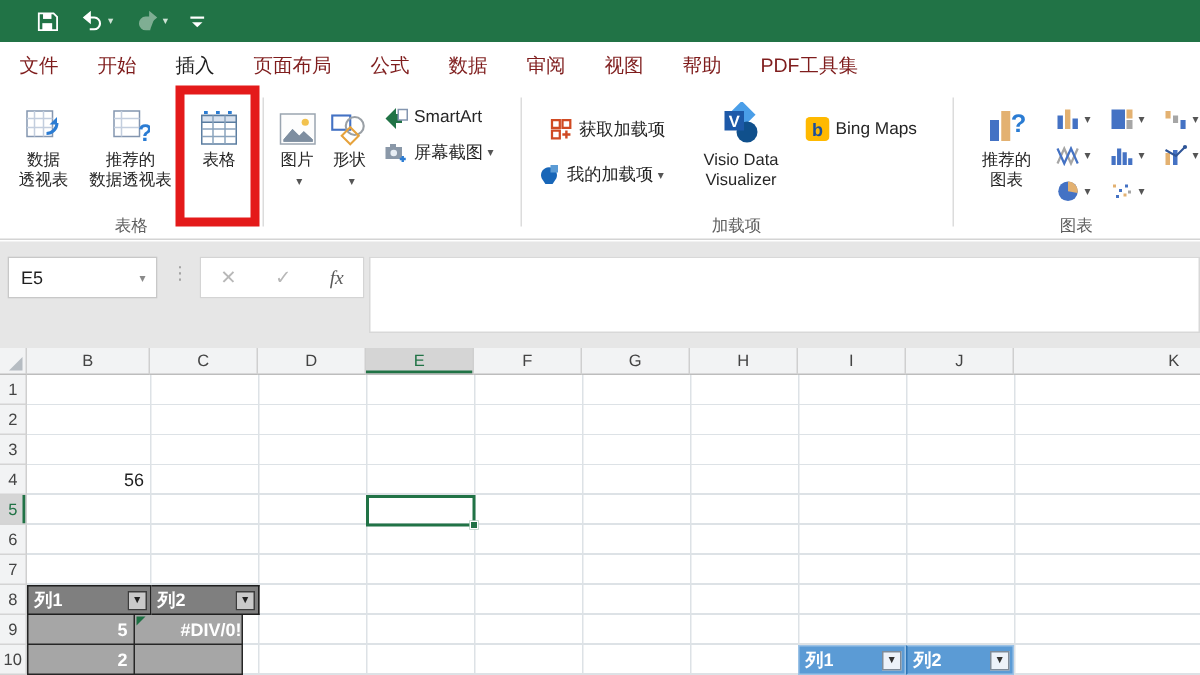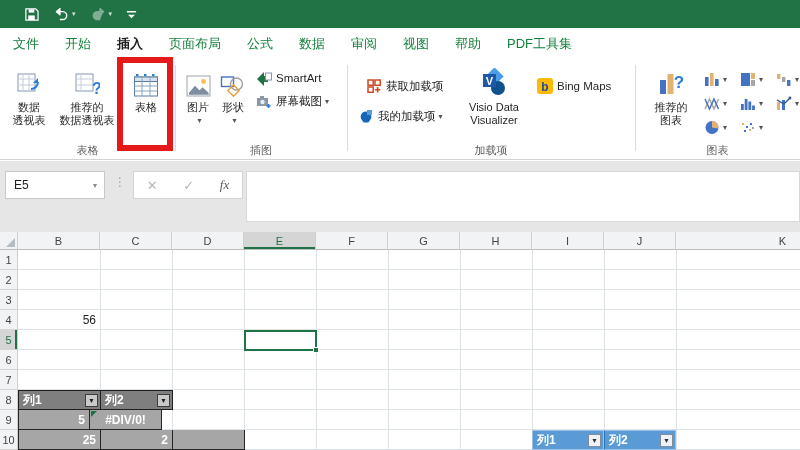--- a/index.html
+++ b/index.html
@@ -8,22 +8,22 @@
   .abs { position:absolute; }
 
   
   #titlebar { left:0; top:0; width:800px; height:28px; background:#217346; display:flex; align-items:center; }
   .qat-btn { display:flex; align-items:center; justify-content:center; height:24px; margin-left:14px; }
   .qat-chev { color:#cfe3d6; font-size:7px; margin-left:2px; }
   .qat-disabled svg path { stroke:#7fae93; fill:#7fae93; }
 
   
   #tabrow { left:0; top:28px; width:800px; height:32px; background:#fff; display:flex; align-items:center; }
-  .tab { font-size:13px; color:#15803d; padding:0 13px; cursor:default; white-space:nowrap; }
-  .tab.active { font-weight:bold; color:#1e1e1e; }
+  .tab { font-size:13px; color:#7f1d1d; padding:0 13px; cursor:default; white-space:nowrap; }
+  .tab.active { font-weight:normal; color:#1e1e1e; }
   #assistant { display:flex; align-items:center; margin-left:28px; }
   #assistant span { font-size:13px; color:#444; margin-left:6px; }
 
   
   #ribbon { left:0; top:60px; width:800px; height:100px; background:#fff; border-bottom:1px solid #d4d4d4; }
   .gsep { position:absolute; top:5px; height:86px; width:1px; background:#dcdcdc; }
   .glabel { position:absolute; top:83px; height:15px; font-size:11px; color:#5e5e5e; text-align:center; }
   .bigbtn { position:absolute; top:4px; height:84px; display:flex; flex-direction:column; align-items:center; justify-content:flex-start; font-size:11px; color:#262626; text-align:center; line-height:13px; }
   .bigbtn .ic { height:32px; display:flex; align-items:flex-end; justify-content:center; margin-top:2px; margin-bottom:3px; }
   .rowbtn { position:absolute; display:flex; align-items:center; font-size:11.5px; color:#262626; white-space:nowrap; }
@@ -202,21 +202,20 @@
       <svg width="16" height="14" viewBox="0 0 16 14">
           <rect x="1" y="3" width="11" height="8" fill="#8a98a8"></rect>
           <rect x="4" y="1" width="4" height="2.5" fill="#8a98a8"></rect>
           <circle cx="6.5" cy="7" r="2.2" fill="#e8eef4"></circle>
           <path d="M12.5 9 v4 M10.5 11 h4" stroke="#2b7cd3" stroke-width="1.6"></path>
         </svg>
     </span>
     <span>屏幕截图</span>
     <span class="chev">▾</span>
   </div>
-  <div class="glabel" style="left:175px;width:172px">插图</div>
 
   <div class="rowbtn" style="left:366px;top:18px">
     <span class="ic">
       <svg width="16" height="16" viewBox="0 0 16 16">
           <path d="M2 2 h5.2 v5.2 H2 Z M2 9 h5.2 v5.2 H2 Z M9 2 h5.2 v5.2 H9 Z" fill="none" stroke="#d04a23" stroke-width="1.5"></path>
           <path d="M11.6 9 v5.4 M8.9 11.7 h5.4" stroke="#d04a23" stroke-width="1.6"></path>
         </svg>
     </span>
     <span>获取加载项</span>
   </div>
@@ -402,27 +401,26 @@
           <span>列1</span>
           <span class="fbtn">▼</span>
         </div>
         <div class="gt-h" style="width:72px">
           <span>列2</span>
           <span class="fbtn">▼</span>
         </div>
       </div>
       <div class="gt-row">
         <div class="gt-c" style="width:72px">5</div>
-        <div class="gt-c" style="width:72px;justify-content:center;padding-right:0">
+        <div class="gt-c" style="width:72px;justify-content:flex-end;padding-right:0">
           <span class="err-tri"></span>
           <span>#DIV/0!</span>
         </div>
       </div>
       <div class="gt-row">
-        <div class="gt-c" style="width:83px">25</div>
         <div class="gt-c" style="width:72px">2</div>
         <div class="gt-c" style="width:72px"></div>
       </div>
     </div>
 
     <div id="btable">
       <div class="bt-h">
         <span>列1</span>
         <span class="fbtn-blue">▼</span>
       </div>

